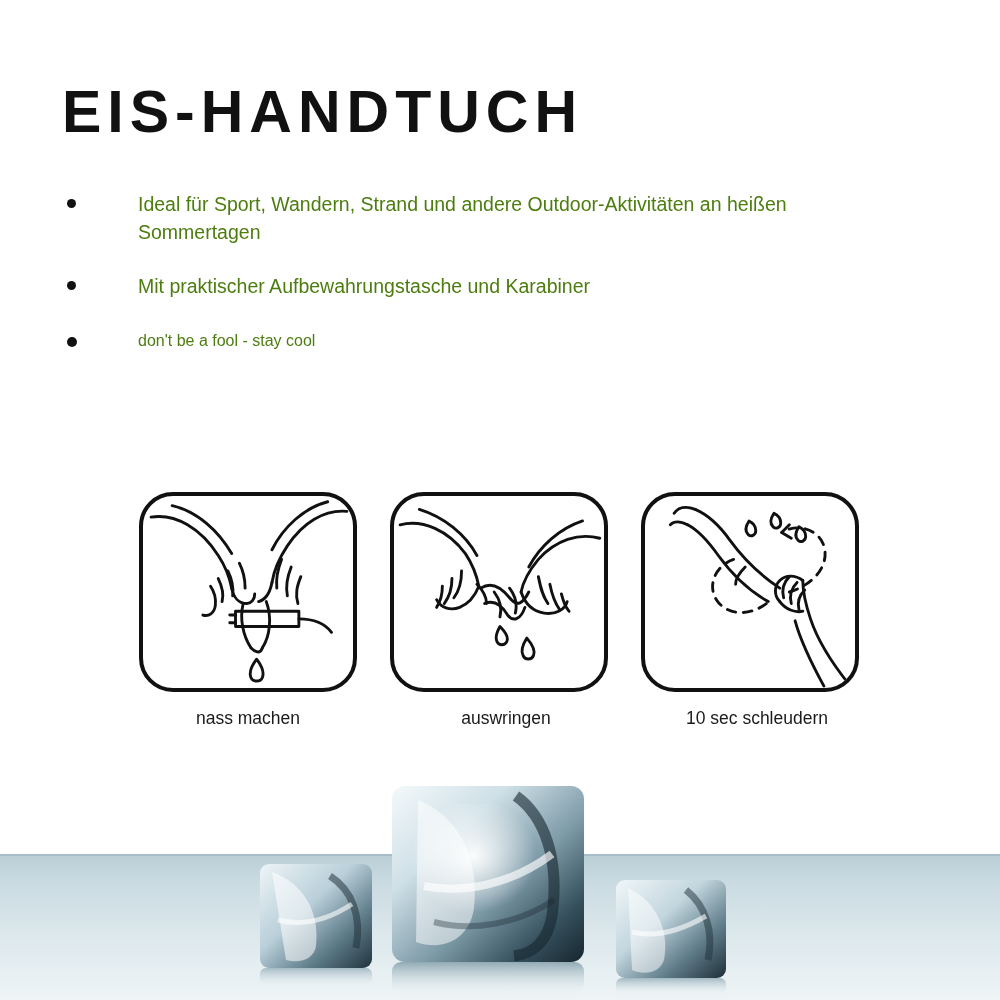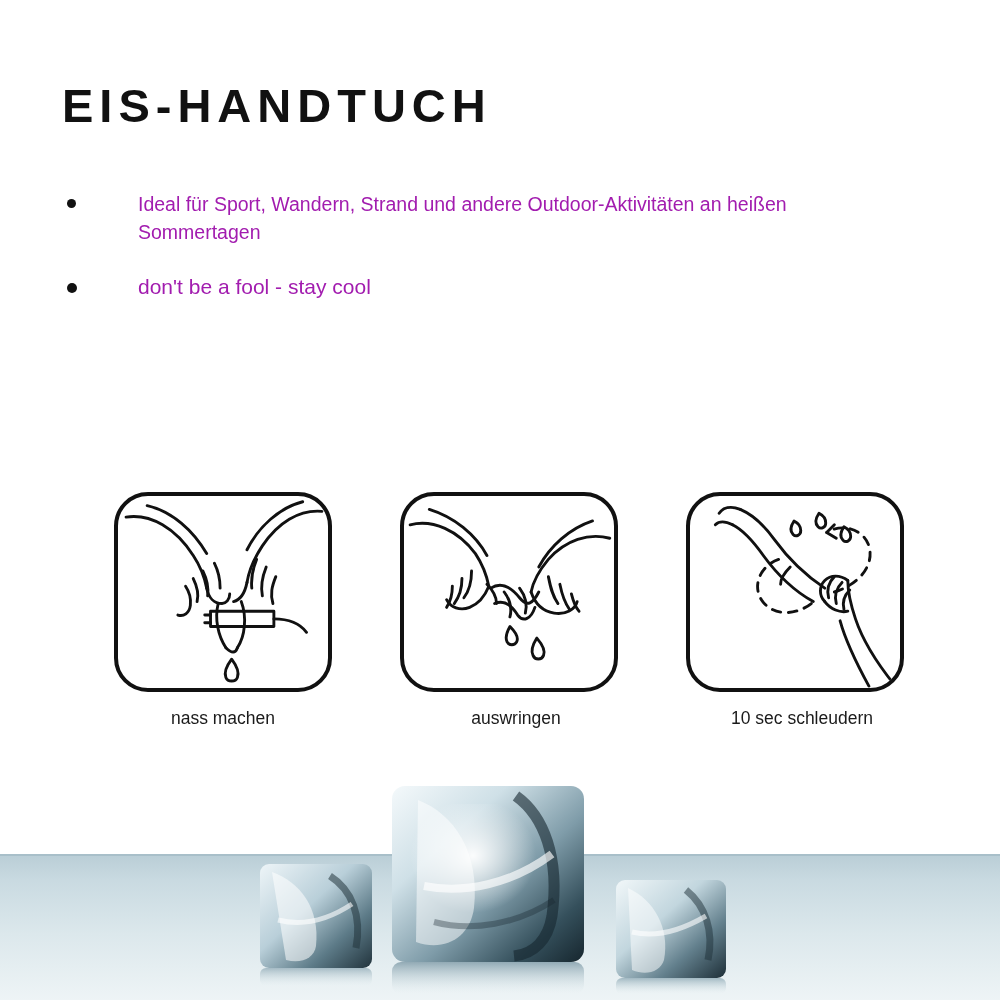--- a/index.html
+++ b/index.html
@@ -20,21 +20,21 @@
     height: 1000px;
     background: #ffffff;
     overflow: hidden;
   }
 
   
   .title {
     position: absolute;
     left: 62px;
     top: 78px;
-    font-size: 47px;
+    font-size: 59px;
     font-weight: bold;
     letter-spacing: 6px;
     color: #111111;
     font-family: "Liberation Sans", sans-serif;
     white-space: nowrap;
   }
 
   
   .bullets {
     position: absolute;
@@ -54,41 +54,41 @@
     width: 9px;
     height: 9px;
     border-radius: 50%;
     background: #111111;
   }
   .bullet-text {
     display: block;
     margin-left: 76px;
     font-size: 19.5px;
     line-height: 28px;
-    color: #a21caf;
+    color: #4d7c0f;
     font-family: "Liberation Sans", sans-serif;
   }
   .bullet-row.tagline .bullet-text {
-    font-size: 21px;
+    font-size: 16px;
     line-height: 30px;
   }
   .bullet-row.tagline .bullet-dot {
     top: 11px;
     width: 10px;
     height: 10px;
   }
 
   
   .steps {
     position: absolute;
-    left: 114px;
+    left: 139px;
     top: 492px;
     width: 740px;
     display: flex;
-    gap: 68px;
+    gap: 33px;
   }
   .step {
     width: 218px;
     display: flex;
     flex-direction: column;
     align-items: center;
   }
   .step-box {
     width: 218px;
     height: 200px;
@@ -156,20 +156,24 @@
   <div class="title">EIS-HANDTUCH</div>
 
   <div class="bullets">
 
     <div class="bullet-row">
       <span class="bullet-dot"></span>
       <span class="bullet-text">Ideal für Sport, Wandern, Strand und andere Outdoor-Aktivitäten an heißen Sommertagen</span>
     </div>
 
 
+    <div class="bullet-row">
+      <span class="bullet-dot"></span>
+      <span class="bullet-text">Mit praktischer Aufbewahrungstasche und Karabiner</span>
+    </div>
 
     <div class="bullet-row tagline">
       <span class="bullet-dot"></span>
       <span class="bullet-text">don't be a fool - stay cool</span>
     </div>
 
   </div>
 
   <div class="steps">
 

